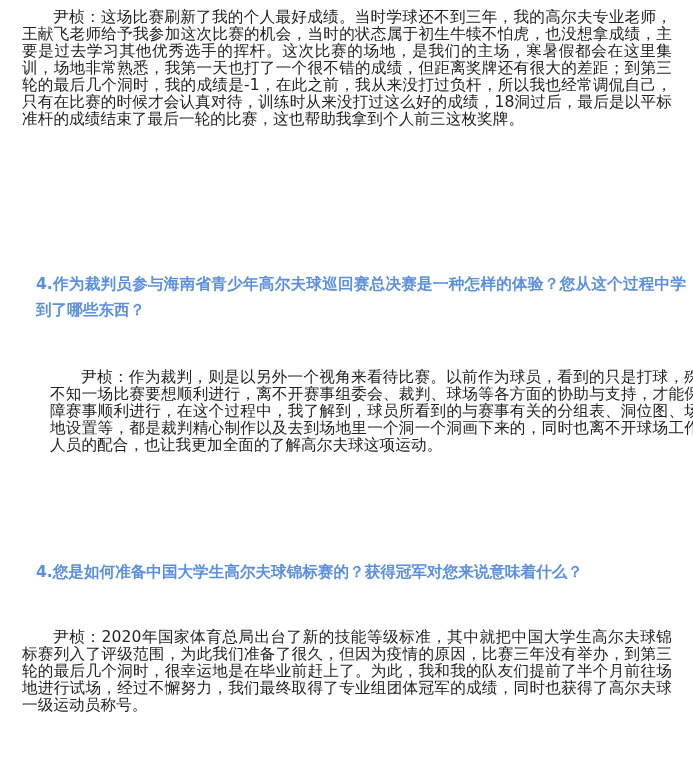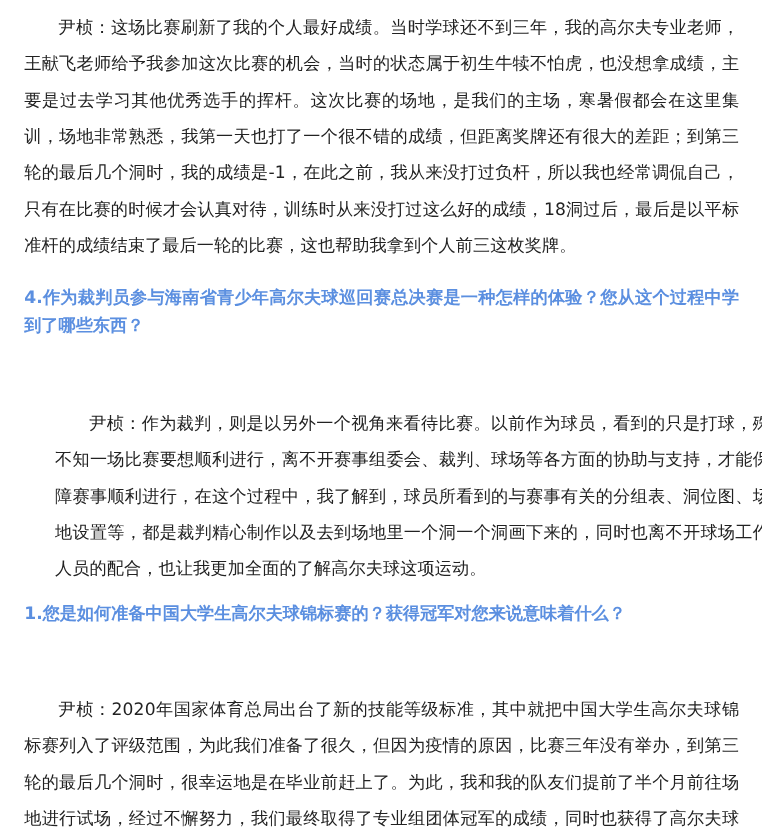--- a/index.html
+++ b/index.html
@@ -20,30 +20,30 @@
       left: 22px;
       top: 0;
       width: 650px;
     }
     .para {
       position: absolute;
       left: 0;
       width: 650px;
       margin: 0;
       font-size: 15.6px;
-      line-height: 33px;
+      line-height: 17px;
       text-indent: 2em;
       text-align: justify;
       letter-spacing: 0.1px;
     }
     .question {
       position: absolute;
       left: 0;
       width: 650px;
-      margin: 0;
+      margin: 14px;
       font-size: 15.6px;
       line-height: 26px;
       font-weight: bold;
       color: #5b8fe0;
       text-align: justify;
     }
     #p1 { top: 9px; }
     #q4 { top: 257px; }
     #p2 { top: 369px; margin-left: 28px; }
     #q5 { top: 545px; }
@@ -54,17 +54,17 @@
 <body>
 
 <div class="article">
 
   <p class="para" id="p1"><span class="speaker">尹桢：</span><span>这场比赛刷新了我的个人最好成绩。当时学球还不到三年，我的高尔夫专业老师，王献飞老师给予我参加这次比赛的机会，当时的状态属于初生牛犊不怕虎，也没想拿成绩，主要是过去学习其他优秀选手的挥杆。这次比赛的场地，是我们的主场，寒暑假都会在这里集训，场地非常熟悉，我第一天也打了一个很不错的成绩，但距离奖牌还有很大的差距；到第三轮的最后几个洞时，我的成绩是-1，在此之前，我从来没打过负杆，所以我也经常调侃自己，只有在比赛的时候才会认真对待，训练时从来没打过这么好的成绩，18洞过后，最后是以平标准杆的成绩结束了最后一轮的比赛，这也帮助我拿到个人前三这枚奖牌。</span></p>
 
   <h3 class="question" id="q4">4.作为裁判员参与海南省青少年高尔夫球巡回赛总决赛是一种怎样的体验？您从这个过程中学到了哪些东西？</h3>
 
   <p class="para" id="p2"><span class="speaker">尹桢：</span><span>作为裁判，则是以另外一个视角来看待比赛。以前作为球员，看到的只是打球，殊不知一场比赛要想顺利进行，离不开赛事组委会、裁判、球场等各方面的协助与支持，才能保障赛事顺利进行，在这个过程中，我了解到，球员所看到的与赛事有关的分组表、洞位图、场地设置等，都是裁判精心制作以及去到场地里一个洞一个洞画下来的，同时也离不开球场工作人员的配合，也让我更加全面的了解高尔夫球这项运动。</span></p>
 
-  <h3 class="question" id="q5">1.您是如何准备中国大学生高尔夫球锦标赛的？获得冠军对您来说意味着什么？</h3>
+  <h3 class="question" id="q5">4.您是如何准备中国大学生高尔夫球锦标赛的？获得冠军对您来说意味着什么？</h3>
 
   <p class="para" id="p3"><span class="speaker">尹桢：</span><span>2020年国家体育总局出台了新的技能等级标准，其中就把中国大学生高尔夫球锦标赛列入了评级范围，为此我们准备了很久，但因为疫情的原因，比赛三年没有举办，到第三轮的最后几个洞时，很幸运地是在毕业前赶上了。为此，我和我的队友们提前了半个月前往场地进行试场，经过不懈努力，我们最终取得了专业组团体冠军的成绩，同时也获得了高尔夫球一级运动员称号。</span></p>
 
 </div>
 
 </body></html>

